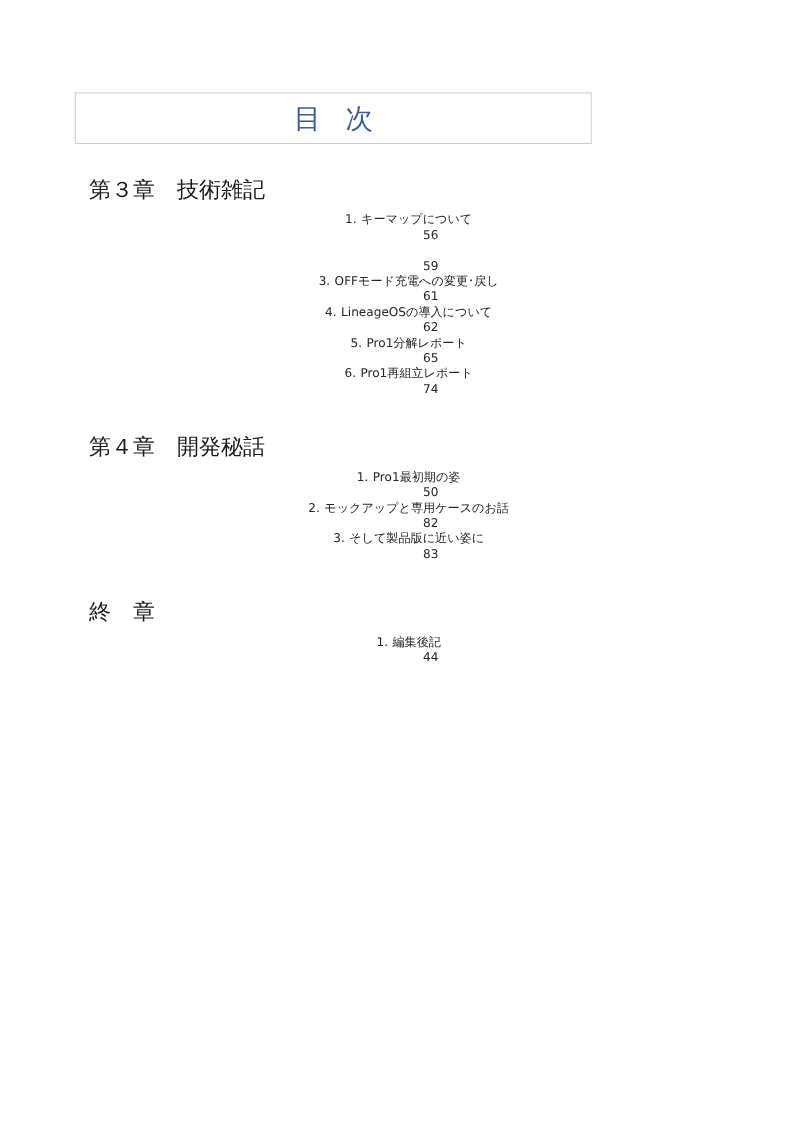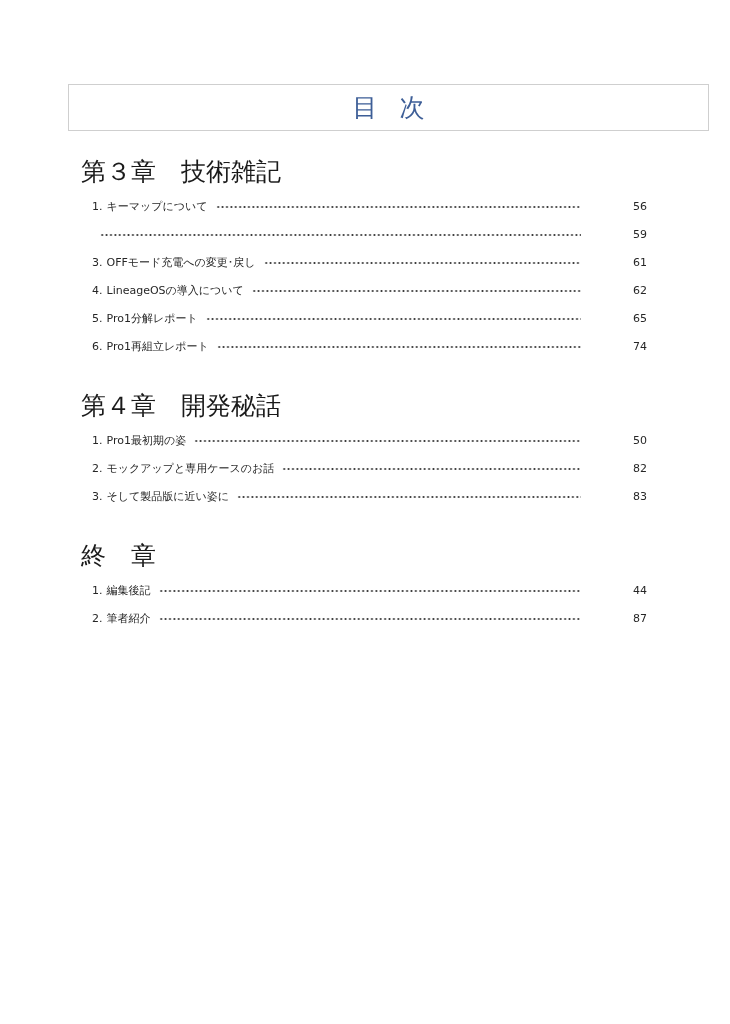--- a/index.html
+++ b/index.html
@@ -12,59 +12,60 @@
       height: 1024px;
       position: relative;
       font-family: "DejaVu Sans", "Liberation Sans", sans-serif;
       color: #262626;
       overflow: hidden;
     }
     .title-box {
       position: absolute;
       left: 68px;
       top: 84px;
-      width: 641px;
+      width: 470px;
       height: 47px;
       border: 1.5px solid #cfcfcf;
       box-sizing: border-box;
       display: flex;
       align-items: center;
       justify-content: center;
     }
     .title-text {
       font-size: 25px;
       color: #3d5e97;
       letter-spacing: 22px;
       margin-right: -22px;
       line-height: 1;
     }
     .chapter {
       position: absolute;
       left: 81px;
       width: 570px;
     }
     .chapter-heading {
-      font-size: 25px;
+      font-size: 20px;
       color: #1a1a1a;
       line-height: 24px;
       height: 24px;
       white-space: pre;
       margin: 0;
       font-weight: normal;
     }
     .entries {
       margin-top: 8px;
     }
     .entry {
       display: flex;
       align-items: center;
       height: 28px;
       font-size: 11px;
       color: #262626;
       padding-left: 11px;
+      flex-direction: column;
     }
     .entry-label {
       white-space: nowrap;
       flex: 0 0 auto;
     }
     .entry-num {
       margin-right: 4px;
     }
     .leader {
       flex: 1 1 auto;
@@ -149,19 +150,14 @@
 </section>
 
 <section class="chapter" style="top:544px;">
   <h2 class="chapter-heading">終　章</h2>
   <div class="entries">
     <div class="entry">
       <span class="entry-label"><span class="entry-num">1.</span><span>編集後記</span></span>
       <span class="leader"></span>
       <span class="entry-page">44</span>
     </div>
-    <div class="entry">
-      <span class="entry-label"><span class="entry-num">2.</span><span>筆者紹介</span></span>
-      <span class="leader"></span>
-      <span class="entry-page">87</span>
-    </div>
   </div>
 </section>
 
 </body></html>

